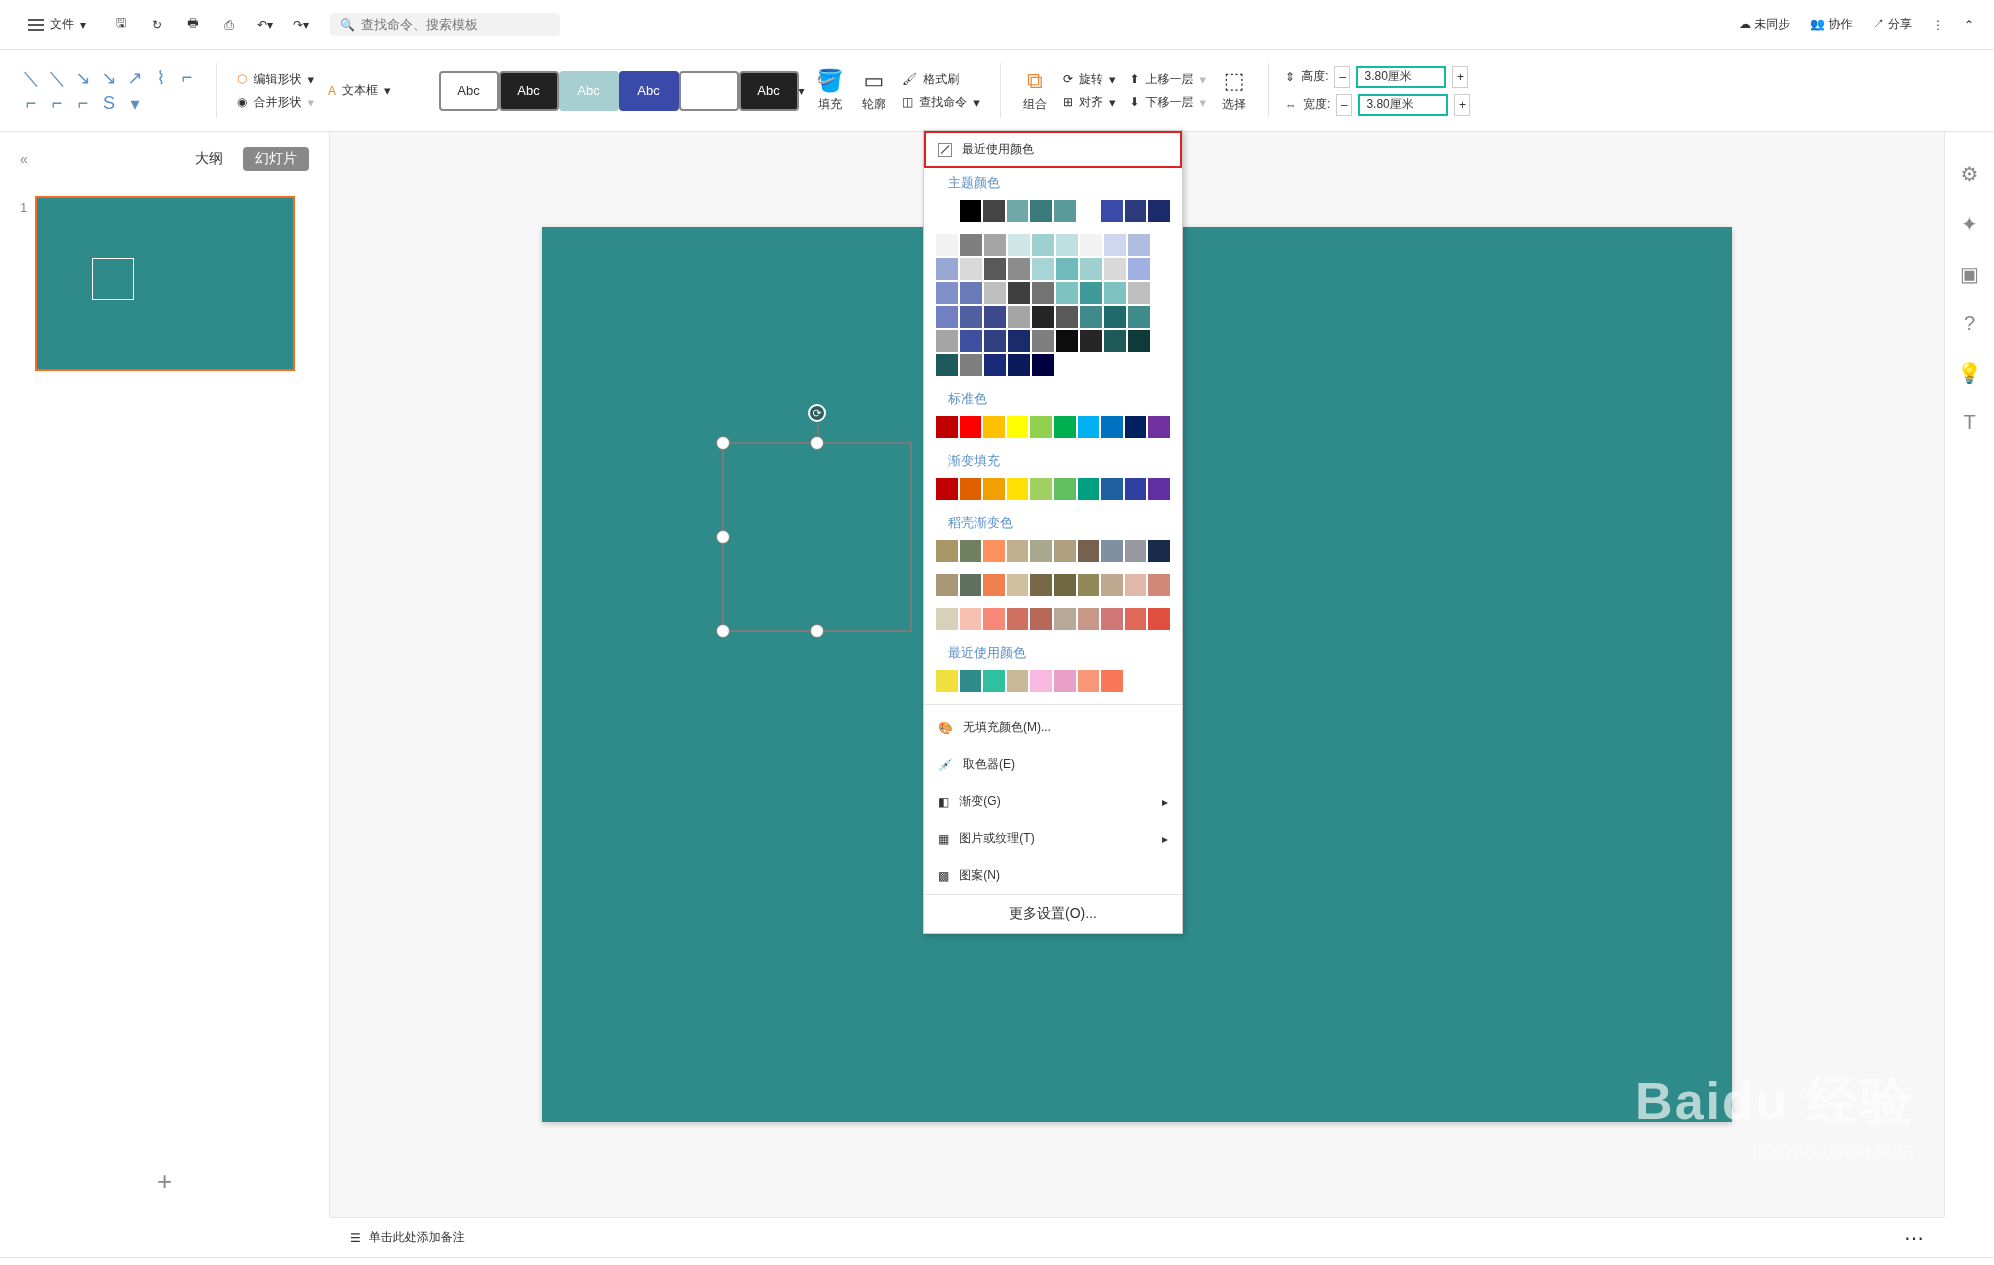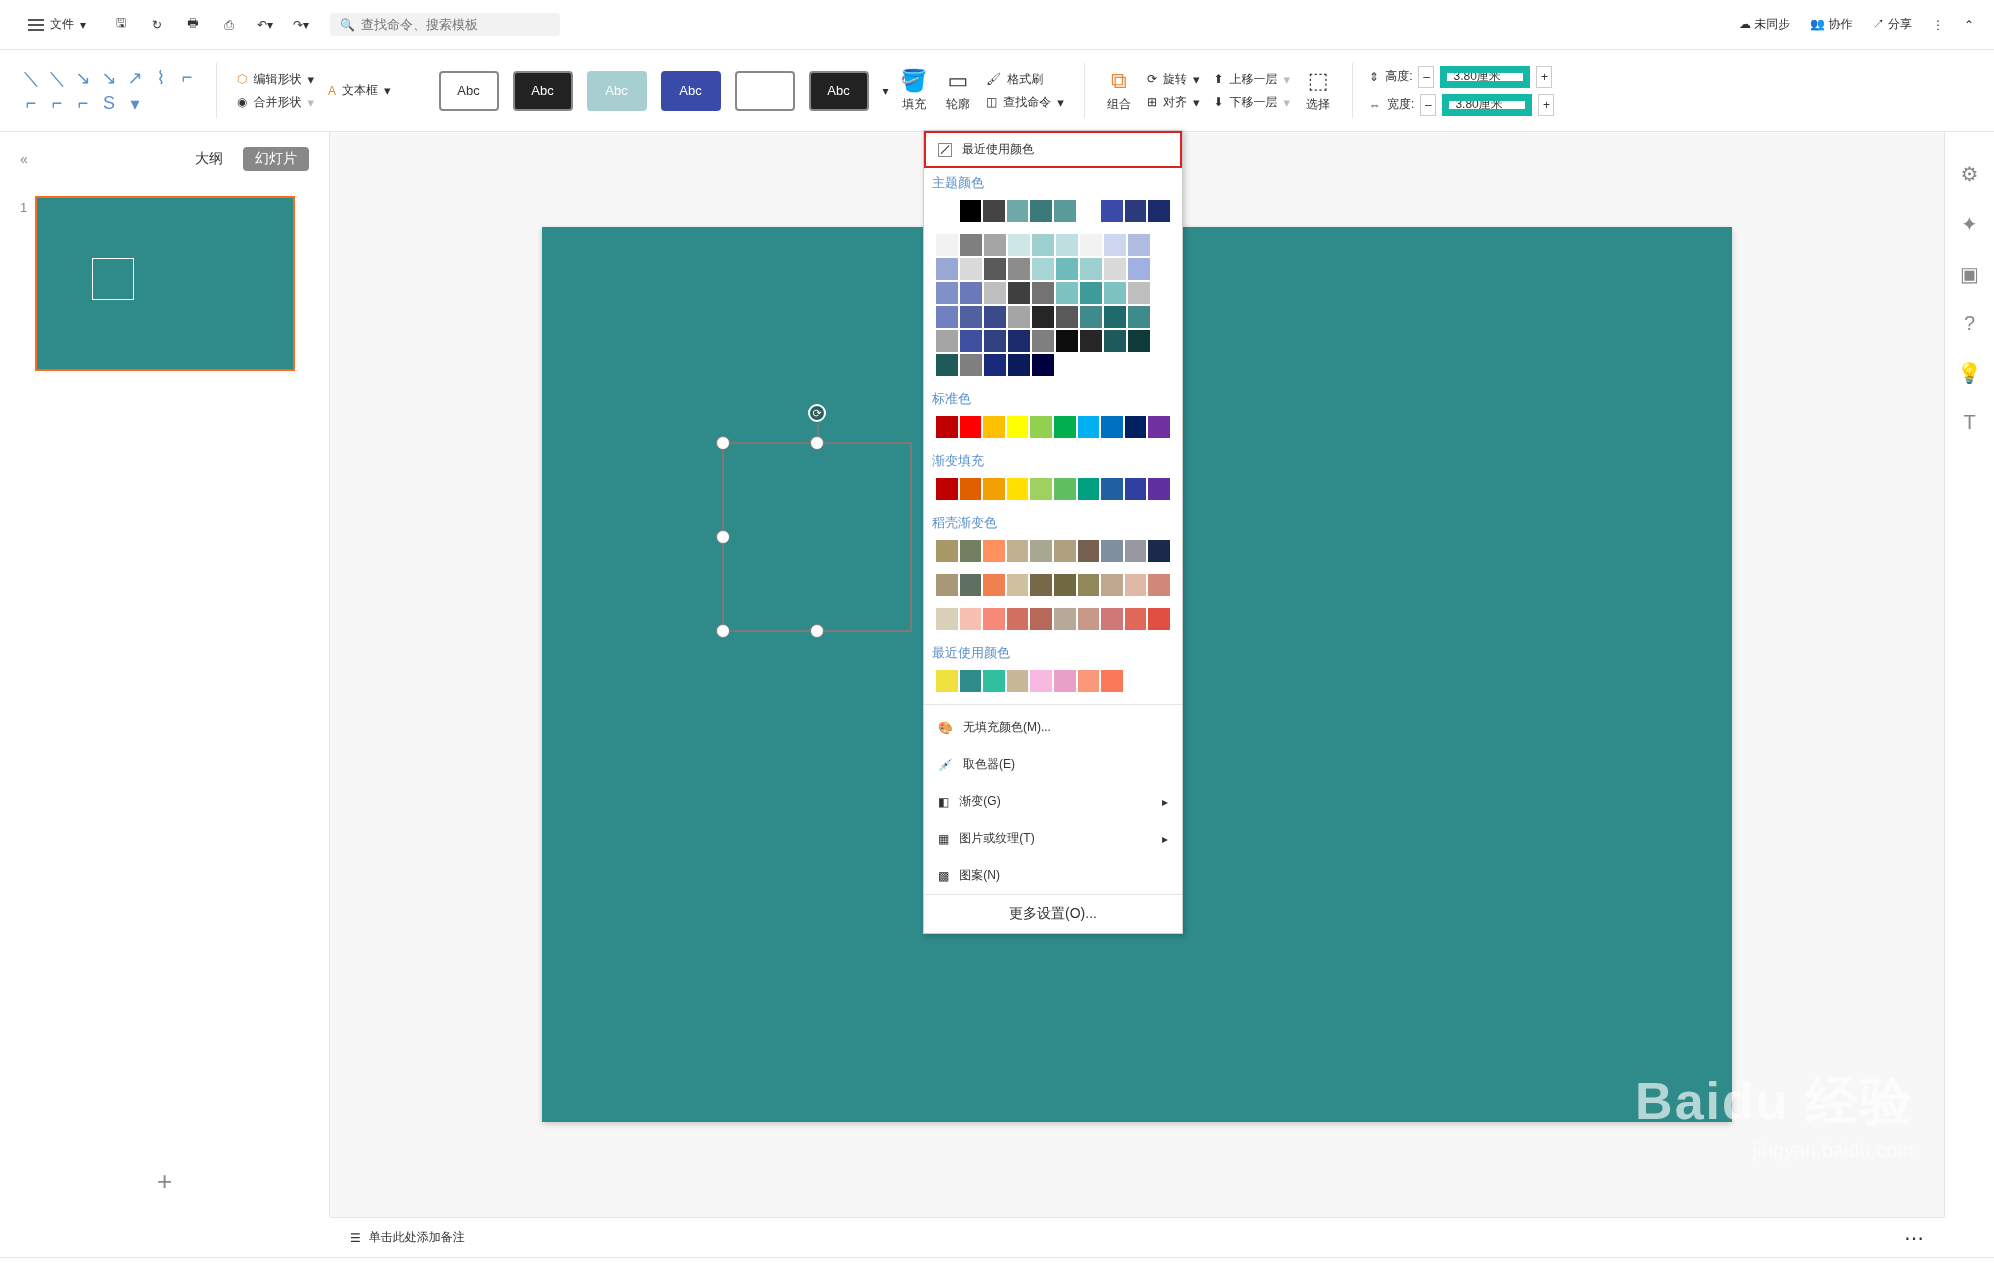--- a/index.html
+++ b/index.html
@@ -26,21 +26,21 @@
 .sw2{background:#222;color:#fff;}
 .sw3{background:#a7ced1;color:#fff;border-color:#a7ced1;}
 .sw4{background:#3a4aa8;color:#fff;border-color:#3a4aa8;}
 .sw5{background:#fff;color:#fff;}
 .sw6{background:#222;color:#fff;}
 .ribbon-btn{display:flex;flex-direction:column;align-items:center;gap:2px;padding:4px 6px;cursor:pointer;font-size:13px;}
 .ribbon-btn .ico{font-size:22px;height:26px;display:flex;align-items:center;}
 .ribbon-col{display:flex;flex-direction:column;gap:6px;}
 .ribbon-col .row{display:flex;align-items:center;gap:6px;font-size:13px;padding:0 4px;}
 .dim-row{display:flex;align-items:center;gap:6px;font-size:13px;}
-.dim-input{width:90px;height:22px;border:7px solid #14b8a6;padding:0 6px;}
+.dim-input{width:90px;height:22px;border:2px solid #14b8a6;padding:0 6px;}
 .spin{width:16px;height:22px;border:1px solid #ccc;display:flex;align-items:center;justify-content:center;}
 .workspace{display:flex;height:calc(100% - 180px);}
 .slidepanel{width:330px;border-right:1px solid #e5e5e5;display:flex;flex-direction:column;}
 .slidepanel-hdr{display:flex;align-items:center;gap:10px;padding:15px 20px;}
 .collapse-btn{font-size:14px;color:#888;}
 .pill-inactive{padding:3px 10px;font-size:14px;}
 .pill-active{background:#888;color:#fff;border-radius:4px;padding:3px 12px;font-size:14px;}
 .slidethumb-wrap{display:flex;padding:10px 20px;gap:8px;}
 .slidethumb-num{font-size:13px;color:#888;padding-top:4px;}
 .slidethumb{width:260px;height:175px;background:#2f8a8a;border:2px solid #f96c1e;position:relative;}
@@ -50,21 +50,21 @@
 .slide{width:1190px;height:895px;background:#2f8a8a;position:relative;box-shadow:0 2px 6px rgba(0,0,0,0.2);}
 .sel-box{position:absolute;top:215px;left:180px;width:190px;height:190px;border:2px solid #7a7a7a;}
 .handle{width:14px;height:14px;background:#fff;border:1px solid #7a7a7a;border-radius:50%;position:absolute;}
 .h-tl{top:-8px;left:-8px;}.h-bl{bottom:-8px;left:-8px;}
 .h-t{top:-8px;left:calc(50% - 7px);}.h-b{bottom:-8px;left:calc(50% - 7px);}.h-l{top:calc(50% - 7px);left:-8px;}
 .rotate-h{top:-40px;left:calc(50% - 9px);width:18px;height:18px;background:#2b5e5e;border:2px solid #fff;display:flex;align-items:center;justify-content:center;color:#fff;font-size:11px;}
 .rotate-h:before{content:"";position:absolute;top:18px;left:7px;width:2px;height:16px;background:#7a7a7a;}
 .dropdown{position:absolute;top:130px;left:923px;width:260px;background:#fff;border:1px solid #ccc;box-shadow:2px 2px 6px rgba(0,0,0,0.2);}
 .dd-item{padding:10px 14px;display:flex;align-items:center;gap:10px;cursor:pointer;font-size:14px;}
 .dd-highlight{border:2px solid #d22;padding:8px 12px;}
-.dd-section{padding:6px 8px 4px;font-size:13px;color:#5a8fc7;}
+.dd-section{padding:6px 24px 4px;font-size:13px;color:#5a8fc7;}
 .swatch-grid{display:flex;flex-wrap:wrap;gap:2px;padding:4px 12px 8px;}
 .swatch-row{display:flex;gap:2px;padding:4px 12px 8px;}
 .sw-lg{width:22px;height:22px;}
 .dd-sep{height:1px;background:#e5e5e5;margin:4px 0;}
 .dd-more{text-align:center;padding:10px;font-size:14px;border-top:1px solid #e5e5e5;}
 .sidepanel{width:50px;border-left:1px solid #e5e5e5;display:flex;flex-direction:column;align-items:center;gap:26px;padding-top:30px;}
 .sidepanel span{font-size:20px;color:#888;cursor:pointer;}
 .notes-bar{height:40px;border-top:1px solid #e5e5e5;padding:0 20px;display:flex;align-items:center;gap:8px;color:#888;font-size:14px;margin-left:330px;margin-right:50px;}
 .status-bar{height:40px;border-top:1px solid #e5e5e5;display:flex;align-items:center;padding:0 25px;gap:20px;}
 .status-bar .right{margin-left:auto;display:flex;align-items:center;gap:18px;}
@@ -119,21 +119,21 @@
       <span>▾</span>
   </div>
   <div class="sep"></div>
   <div class="ribbon-col">
     <div class="row"><span style="color:#e68a3a;">⬡</span><span>编辑形状</span>▾</div>
     <div class="row disabled"><span>◉</span><span>合并形状</span>▾</div>
   </div>
   <div class="ribbon-col">
     <div class="row"><span style="color:#e68a3a;">A</span><span>文本框</span>▾</div>
   </div>
-  <div style="display:flex;gap:14px;padding-left:38px;">
+  <div style="display:flex;gap:0;padding-left:38px;">
     <div class="style-swatch sw1">Abc</div>
     <div class="style-swatch sw2">Abc</div>
     <div class="style-swatch sw3">Abc</div>
     <div class="style-swatch sw4">Abc</div>
     <div class="style-swatch sw5">Abc</div>
     <div class="style-swatch sw6">Abc</div>
     <span style="align-self:center;">▾</span>
   </div>
   <div class="ribbon-btn">
       <span class="ico">🪣</span>

